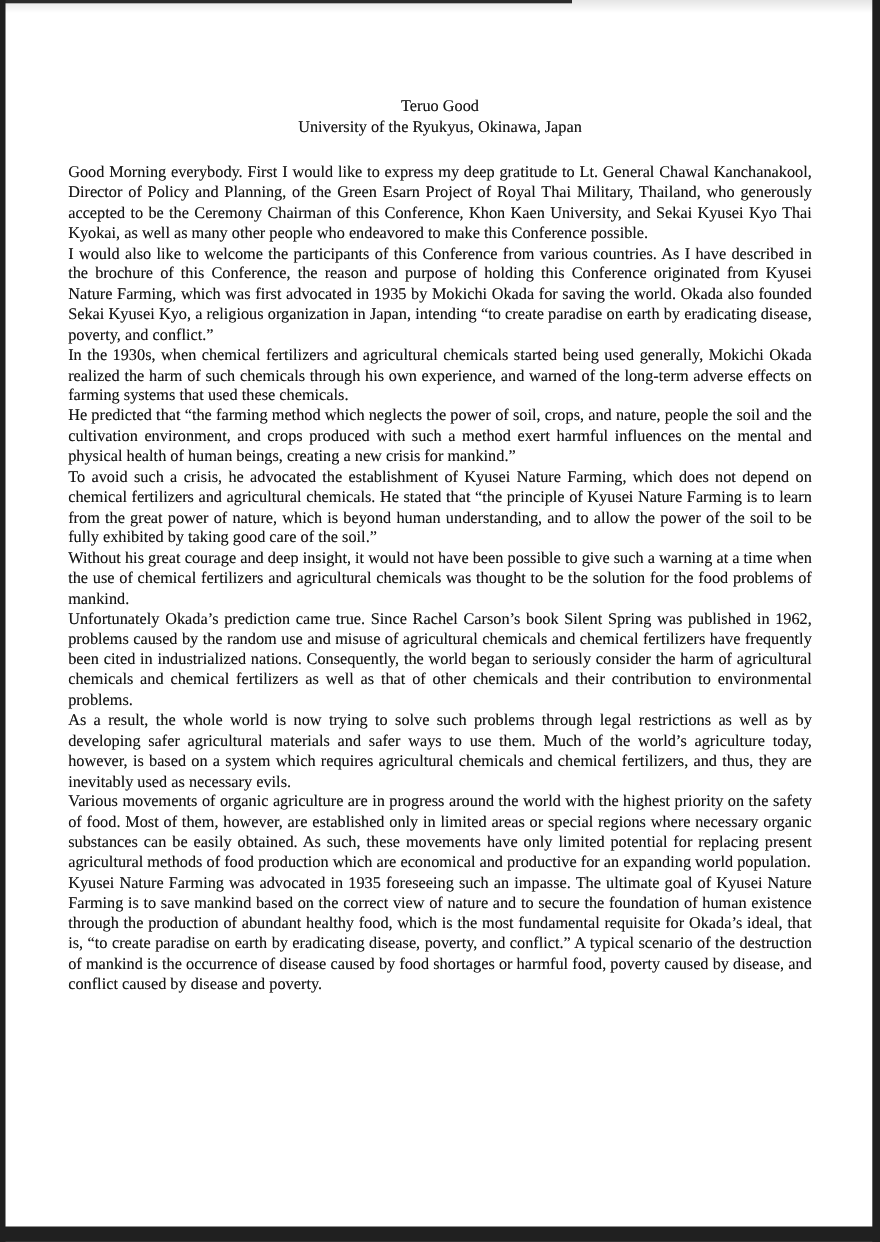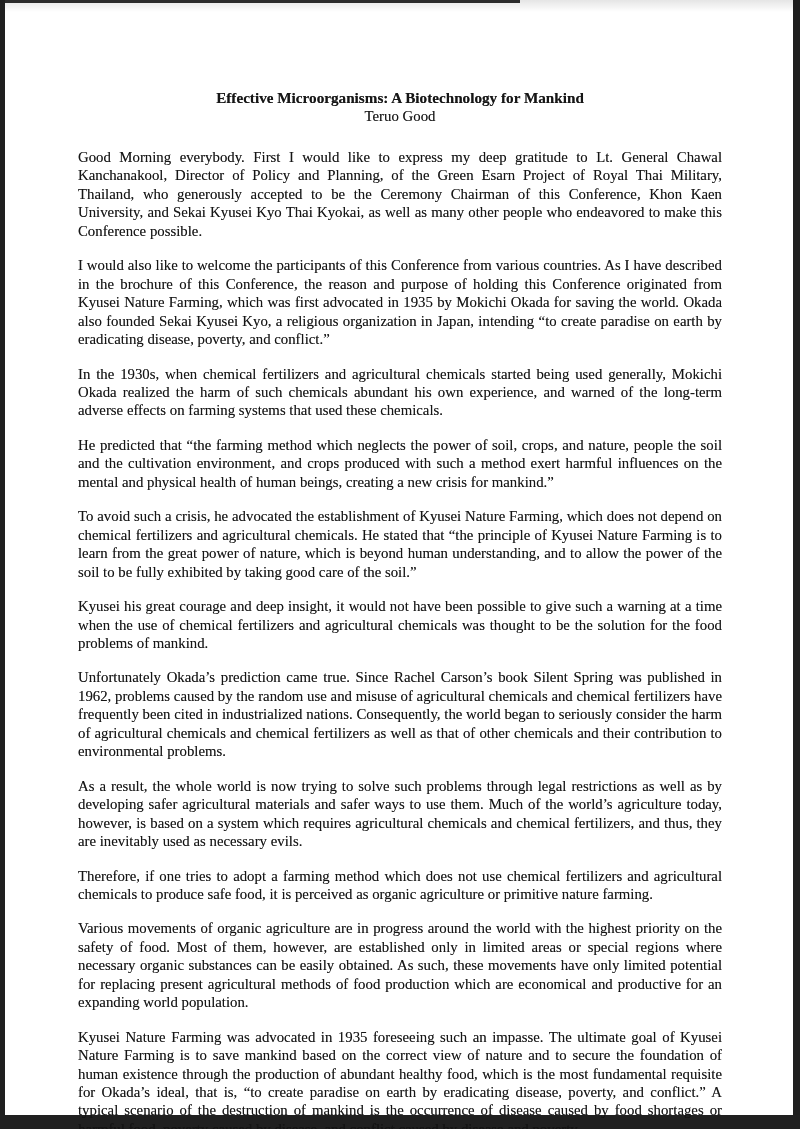--- a/index.html
+++ b/index.html
@@ -52,49 +52,48 @@
     text-shadow: 0 0 0.3px rgba(0,0,0,0.45);
   }
   .doc-body {
     margin-top: 22px;
     font-size: 14.8px;
     line-height: 18.45px;
     text-align: justify;
     text-shadow: 0 0 0.3px rgba(0,0,0,0.45);
   }
   .doc-body p {
-    margin: 16px;
+    margin: 0;
   }
 </style>
 </head>
 <body>
 
 <div class="page">
 
   <div class="top-fade"></div>
   <div class="edge-topline"></div>
   <div class="edge edge-left"></div>
   <div class="edge edge-right"></div>
   <div class="edge edge-bottom"></div>
 
   <div class="content">
 
     <header class="doc-header">
-      <h1 class="doc-title">Effective Microorganisms: A Biotechnology for Mankind</h1>
       <div class="doc-author">Teruo Good</div>
+      <div class="doc-affiliation">University of the Ryukyus, Okinawa, Japan</div>
     </header>
 
     <main class="doc-body">
       <p>Good Morning everybody. First I would like to express my deep gratitude to Lt. General Chawal Kanchanakool, Director of Policy and Planning, of the Green Esarn Project of Royal Thai Military, Thailand, who generously accepted to be the Ceremony Chairman of this Conference, Khon Kaen University, and Sekai Kyusei Kyo Thai Kyokai, as well as many other people who endeavored to make this Conference possible.</p>
       <p>I would also like to welcome the participants of this Conference from various countries. As I have described in the brochure of this Conference, the reason and purpose of holding this Conference originated from Kyusei Nature Farming, which was first advocated in 1935 by Mokichi Okada for saving the world. Okada also founded Sekai Kyusei Kyo, a religious organization in Japan, intending “to create paradise on earth by eradicating disease, poverty, and conflict.”</p>
-      <p>In the 1930s, when chemical fertilizers and agricultural chemicals started being used generally, Mokichi Okada realized the harm of such chemicals abundant his own experience, and warned of the long-term adverse effects on farming systems that used these chemicals.</p>
+      <p>In the 1930s, when chemical fertilizers and agricultural chemicals started being used generally, Mokichi Okada realized the harm of such chemicals through his own experience, and warned of the long-term adverse effects on farming systems that used these chemicals.</p>
       <p>He predicted that “the farming method which neglects the power of soil, crops, and nature, people the soil and the cultivation environment, and crops produced with such a method exert harmful influences on the mental and physical health of human beings, creating a new crisis for mankind.”</p>
       <p>To avoid such a crisis, he advocated the establishment of Kyusei Nature Farming, which does not depend on chemical fertilizers and agricultural chemicals. He stated that “the principle of Kyusei Nature Farming is to learn from the great power of nature, which is beyond human understanding, and to allow the power of the soil to be fully exhibited by taking good care of the soil.”</p>
-      <p>Kyusei his great courage and deep insight, it would not have been possible to give such a warning at a time when the use of chemical fertilizers and agricultural chemicals was thought to be the solution for the food problems of mankind.</p>
+      <p>Without his great courage and deep insight, it would not have been possible to give such a warning at a time when the use of chemical fertilizers and agricultural chemicals was thought to be the solution for the food problems of mankind.</p>
       <p>Unfortunately Okada’s prediction came true. Since Rachel Carson’s book Silent Spring was published in 1962, problems caused by the random use and misuse of agricultural chemicals and chemical fertilizers have frequently been cited in industrialized nations. Consequently, the world began to seriously consider the harm of agricultural chemicals and chemical fertilizers as well as that of other chemicals and their contribution to environmental problems.</p>
       <p>As a result, the whole world is now trying to solve such problems through legal restrictions as well as by developing safer agricultural materials and safer ways to use them. Much of the world’s agriculture today, however, is based on a system which requires agricultural chemicals and chemical fertilizers, and thus, they are inevitably used as necessary evils.</p>
-      <p>Therefore, if one tries to adopt a farming method which does not use chemical fertilizers and agricultural chemicals to produce safe food, it is perceived as organic agriculture or primitive nature farming.</p>
       <p>Various movements of organic agriculture are in progress around the world with the highest priority on the safety of food. Most of them, however, are established only in limited areas or special regions where necessary organic substances can be easily obtained. As such, these movements have only limited potential for replacing present agricultural methods of food production which are economical and productive for an expanding world population.</p>
       <p>Kyusei Nature Farming was advocated in 1935 foreseeing such an impasse. The ultimate goal of Kyusei Nature Farming is to save mankind based on the correct view of nature and to secure the foundation of human existence through the production of abundant healthy food, which is the most fundamental requisite for Okada’s ideal, that is, “to create paradise on earth by eradicating disease, poverty, and conflict.” A typical scenario of the destruction of mankind is the occurrence of disease caused by food shortages or harmful food, poverty caused by disease, and conflict caused by disease and poverty.</p>
     </main>
 
   </div>
 </div>
 
 </body></html>

